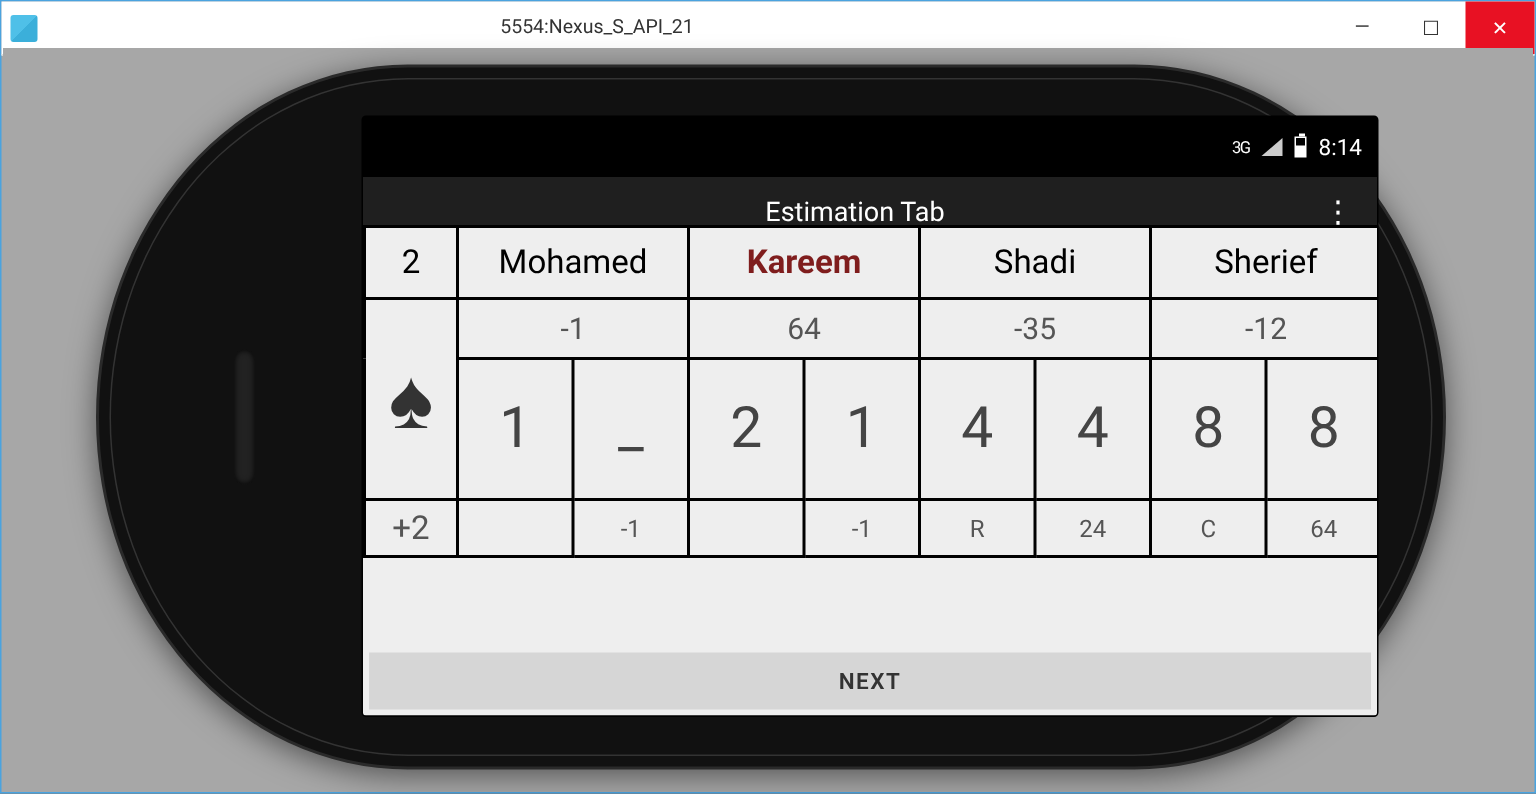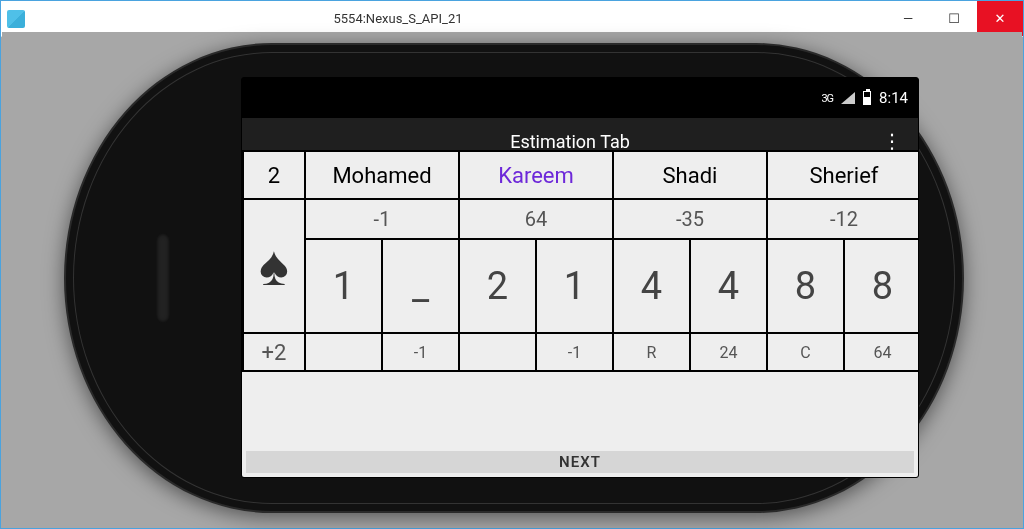--- a/index.html
+++ b/index.html
@@ -39,27 +39,27 @@
 
   .actionbar { height:46px; background:#1f1f1f; color:#fff; display:flex; align-items:center; padding:0 16px; font-size:18px; }
   .actionbar .title{flex:1;text-align:center;}
   .actionbar .menu{font-size:20px; letter-spacing:0; line-height:5px;}
 
   .content { position:absolute; left:0; top:72px; right:0; bottom:0; background:#eeeeee; }
 
   .grid { width:100%; border-collapse:collapse; table-layout:fixed; }
   .grid td { border:2px solid #000; text-align:center; background:#eeeeee; }
   .grid .hdr td { height:48px; font-size:22px; color:#000; }
-  .grid .hdr td.highlight { color:#6d28d9; }
+  .grid .hdr td.highlight { color:#7f1d1d;font-weight:bold; }
   .grid .leftcol { font-size:26px; color:#444; }
   .grid .scorecell{ height:40px; font-size:20px; color:#555;}
   .grid .bigcell{ height:94px; font-size:38px; color:#444;}
   .grid .smallrow td{ height:38px; font-size:16px; color:#555;}
   .grid td.spade{ font-size:56px; color:#333; line-height:1;}
-  .bottombar{ position:absolute; left:4px; right:4px; bottom:4px; height:22px; display:flex; gap:6px;border-radius:17px;}
+  .bottombar{ position:absolute; left:4px; right:4px; bottom:4px; height:38px; display:flex; gap:6px;border-radius:17px;}
   .bottombar .btn{ flex:1; background:#d6d6d6; display:flex; align-items:center; justify-content:center; font-size:15px; font-weight:600; color:#333; letter-spacing:1px;}
 
   .grid col.side{width:62px;} .grid col.sub{width:77px;}
 
   svg{display:block;}
 </style>
 </head>
 <body>
 
 <div class="win">

